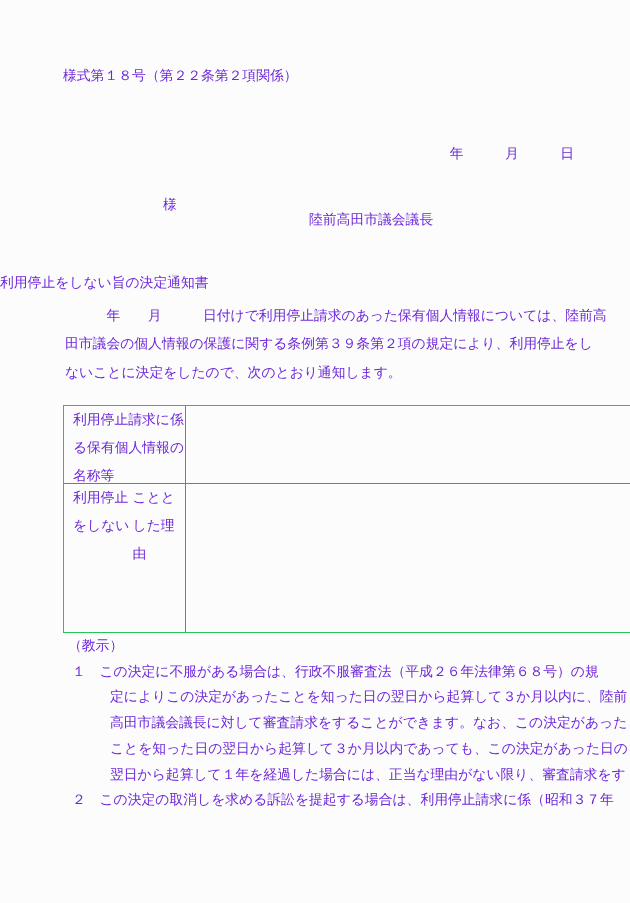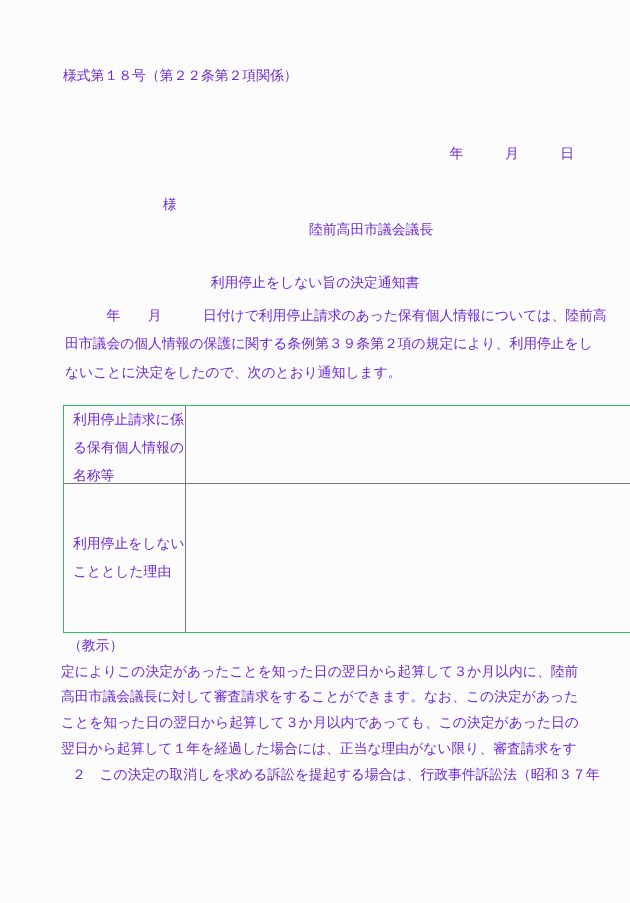--- a/index.html
+++ b/index.html
@@ -10,44 +10,44 @@
     margin:0 auto;
     background:#fcfcfc;
     color:#6d28d9;
     font-family:"Liberation Serif","DejaVu Serif",serif;
     font-size:13.8px;
     overflow:hidden;
   }
   .form-number { position:absolute; left:63px; top:67px; line-height:17px; }
   .date-line   { position:absolute; right:56px; top:145px; line-height:17px; }
   .addressee   { position:absolute; left:163px; top:196px; line-height:17px; }
-  .sender      { position:absolute; left:290px; top:221px; line-height:17px;padding-left:19px; }
-  .doc-title   { position:absolute; left:0; right:0; top:274px; text-align:center; line-height:17px; }
+  .sender      { position:absolute; left:290px; top:211px; line-height:17px;padding-left:19px; }
+  .doc-title   { position:absolute; left:0; right:0; top:274px; line-height:17px; }
   .body-text   { position:absolute; left:65px; top:302px; width:530px; line-height:28.4px; }
   .body-text div { white-space:pre; }
 
   .info-table {
     position:absolute; left:63px; top:405px; width:618px;
     display:grid;
     grid-template-columns:122px 1fr;
     grid-template-rows:78px 148px;
     border:1px solid #22c55e;
     box-sizing:border-box;
   }
   .info-table .cell { box-sizing:border-box; border-color:#7a7a7a; border-style:solid; border-width:0; }
   .cell.r0 { border-bottom-width:1px; }
   .cell.label { border-right-width:1px; padding-left:9px; line-height:28px; }
-  .cell.label.center { display:flex; flex-direction:column; justify-content:center; }
+  .cell.label.center { display:flex; flex-direction:row; justify-content:center; }
   .cell.value { background:transparent; }
 
   .guide { position:absolute; left:0; top:633px; width:630px; line-height:25.7px; }
   .guide .heading { margin-left:68px; }
   .guide .first   { margin-left:72px; white-space:pre; }
   .guide .first .num { display:inline-block; width:27.5px; }
-  .guide .cont    { margin-left:61px; white-space:pre; }
+  .guide .cont    { margin-left:110px; white-space:pre; }
 </style>
 </head>
 <body>
 
 <div class="page">
 
   <div class="form-number">様式第１８号（第２２条第２項関係）</div>
 
   <div class="date-line">年　　　月　　　日</div>
 
@@ -73,21 +73,22 @@
     <div class="cell label center">
       <div>利用停止をしない</div>
       <div>こととした理由</div>
     </div>
     <div class="cell value"></div>
   </div>
 
   <div class="guide">
     <div class="heading">（教示）</div>
 
+    <div class="first"><span class="num">１</span><span>この決定に不服がある場合は、行政不服審査法（平成２６年法律第６８号）の規</span></div>
     <div class="cont">定によりこの決定があったことを知った日の翌日から起算して３か月以内に、陸前</div>
     <div class="cont">高田市議会議長に対して審査請求をすることができます。なお、この決定があった</div>
     <div class="cont">ことを知った日の翌日から起算して３か月以内であっても、この決定があった日の</div>
     <div class="cont">翌日から起算して１年を経過した場合には、正当な理由がない限り、審査請求をす</div>
 
-    <div class="first"><span class="num">２</span><span>この決定の取消しを求める訴訟を提起する場合は、行政事件訴訟法（昭和３７年</span></div>
+    <div class="first"><span class="num">２</span><span>この決定の取消しを求める訴訟を提起する場合は、利用停止請求に係（昭和３７年</span></div>
   </div>
 
 </div>
 
 </body></html>

